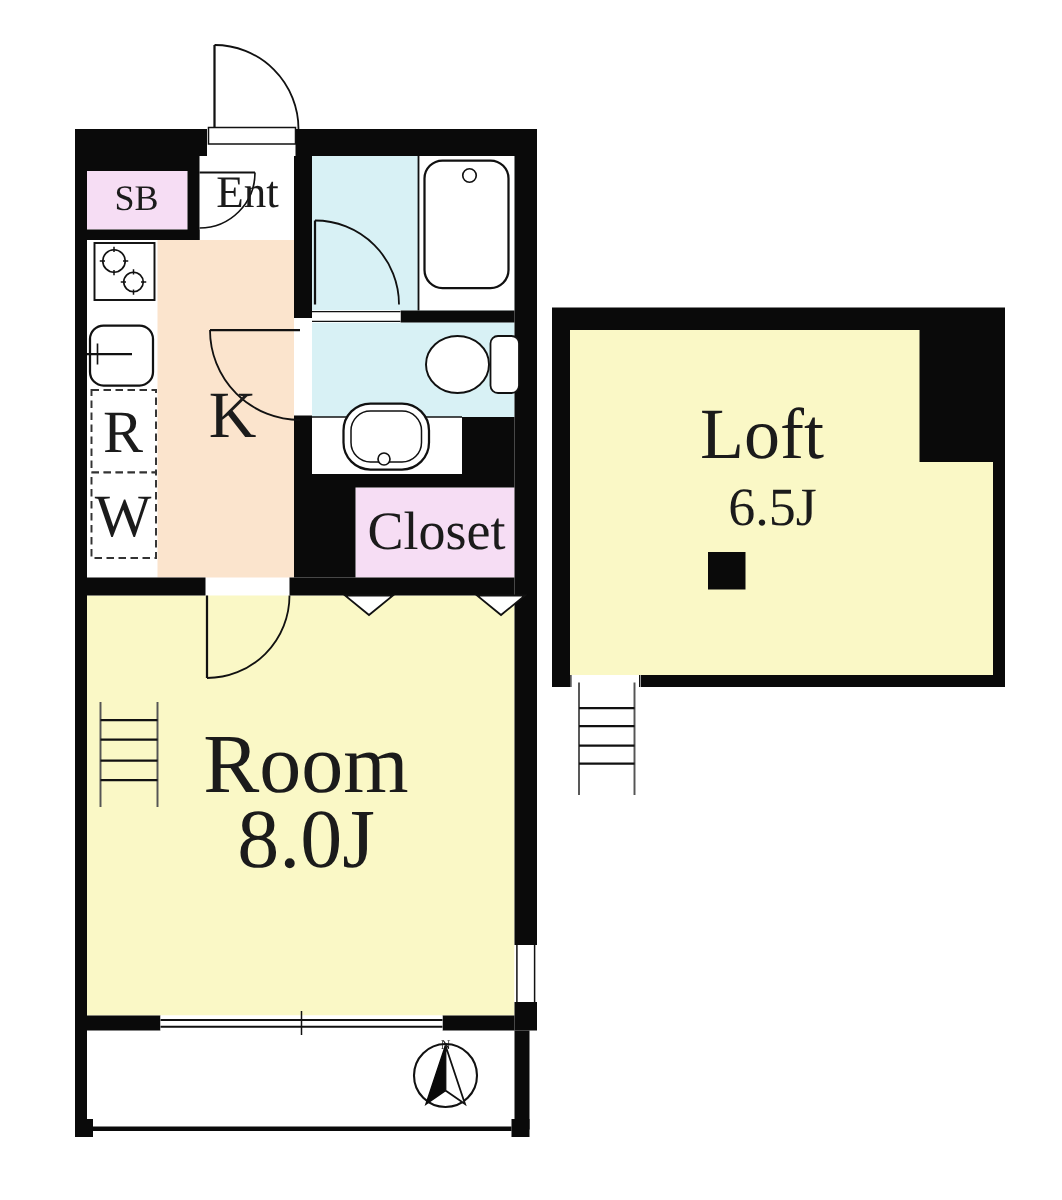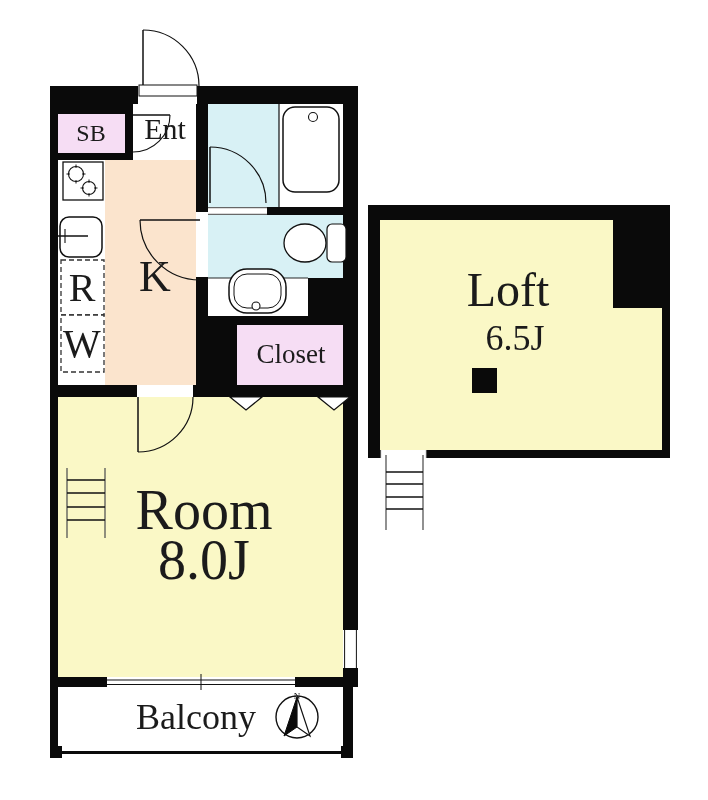--- a/index.html
+++ b/index.html
@@ -198,19 +198,18 @@
     <polygon points="297,697 310,736 297,727" fill="#fff" stroke="#111" stroke-width="1.2"></polygon>
     <text x="297" y="699" text-anchor="middle" font-size="9" fill="#111">N</text>
   </g>
 </svg>
 
 <div class="label" style="left:91px;top:133px;font-size:24px">SB</div>
 <div class="label" style="left:165px;top:129px;font-size:30px">Ent</div>
 <div class="label" style="left:155px;top:277px;font-size:44px">K</div>
 <div class="label" style="left:82px;top:288px;font-size:40px">R</div>
 <div class="label" style="left:82px;top:344px;font-size:40px">W</div>
-<div class="label" style="left:291px;top:354px;font-size:27px">Closet</div>
+<div class="label" style="left:291px;top:354px;font-size:36px">Closet</div>
 <div class="label" style="left:204px;top:510px;font-size:56px">Room</div>
 <div class="label" style="left:204px;top:560px;font-size:56px">8.0J</div>
 <div class="label" style="left:508px;top:290px;font-size:48px">Loft</div>
 <div class="label" style="left:515px;top:338px;font-size:36px">6.5J</div>
-<div class="label" style="left:196px;top:717px;font-size:36px">Balcony</div>
 </div>
 
 </body></html>

